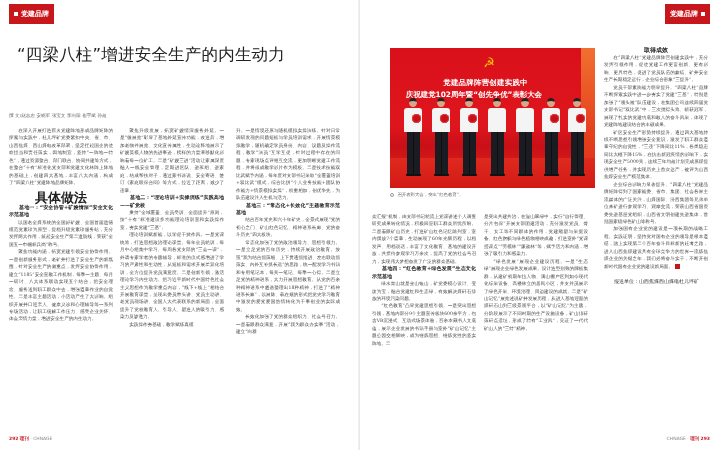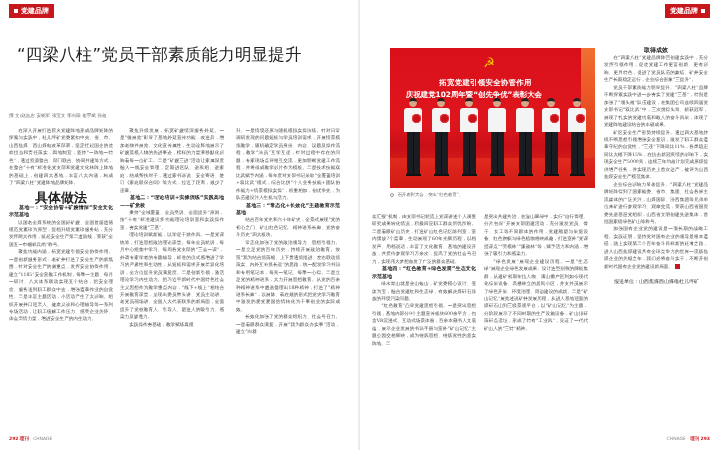--- a/index.html
+++ b/index.html
@@ -6,21 +6,21 @@
   html, body { width: 720px; height: 450px; overflow: hidden; background: #ffffff; }
   body { font-family: "DejaVu Serif", "Liberation Serif", serif; color: #333; position: relative; }
 
   .spread { position: absolute; left: 0; top: 0; width: 720px; height: 450px; }
   .page { position: absolute; top: 0; height: 450px; background: #fff; }
   .page-left { left: 0; width: 360px; }
   .page-right { left: 360px; width: 360px; }
   .gutter { position: absolute; left: 358px; top: 0; width: 4px; height: 450px;
             background: linear-gradient(to right, #f2f2f2, #e6e6e6, #f2f2f2); }
 
-  .section-tag { position: absolute; top: 4px; height: 14px; background: #c8161d; color: #fff;
+  .section-tag { position: absolute; top: 4px; height: 20px; background: #c8161d; color: #fff;
                  font-family: "DejaVu Sans", sans-serif; font-size: 7px; font-weight: bold;
                  line-height: 12px; padding: 0 5px; display: flex; align-items: center; gap: 3px; }
   .section-tag.left { left: 9px; }
   .section-tag.right { right: 10px; }
   .tag-square { width: 4px; height: 4px; background: #fff; display: inline-block; }
 
   .title { position: absolute; left: 17px; top: 44px; font-family: "DejaVu Sans", sans-serif;
            font-size: 16.5px; color: #222; letter-spacing: 0.2px; white-space: nowrap; }
 
   .byline { position: absolute; left: 9px; top: 113px; font-size: 4.6px; color: #666; white-space: nowrap;
@@ -84,21 +84,21 @@
 <body>
 
 <div class="spread">
 
   <div class="page page-left">
     <div class="section-tag left">
       <span class="tag-square"></span>
       <span>党建品牌</span>
     </div>
 
-    <div class="title">“四梁八柱”党员干部素质能力明显提升</div>
+    <div class="title">“四梁八柱”增进安全生产的内生动力</div>
     <div class="byline">撰 文/赵志忠 安晓军 张宝文 李向阳 崔宇斌 孙超</div>
 
     <div class="col col-l1">
       <p>在深入开展打造薪火党建阵地形成品牌矩阵的探索与实践中，杜儿坪矿党委紧扣中央、省、市、山西焦煤、西山煤电改革部署，坚定扛起国企的使命担当和责任落实，因地制宜，坚持“一阵地一特色”，通过资源整合、部门联合、协同共建等方式，在整合“十有”标准化党支部和党建文化林阵上阵地的基础上，创建四大基地，丰富八大内涵，构成了“四梁八柱”党建阵地品牌矩阵。</p>
       <div class="h-center">具体做法</div>
       <div class="sub-h">基地一：“安全协管+矿嫂情深”安全文化示范基地</div>
       <p>以国名全煤系统的全国好矿嫂、全国首届道德模范党素珍为原型，提档升级党素珍服务站，充分发挥两大作用，筑起安全生产第二道防线，荣获“全国五一巾帼标兵岗”称号。</p>
       <p>聚焦功能内涵，拓宽党建引领安全协管作用。一是创新服务形式，老矿井打造了安全生产的新氛围，针对安全生产的侧重点，发挥安全协管作用，建立“1185”安全宣教工作机制，每季一主题、每月一研讨、八大体系联动实现五个结合，把安全理念、服务送到职工群众中去，增强遵章作业的自觉性。二是丰富主题活动，小活动产生了大影响。组织开展井口迎亲人、健康义诊和心理辅导等一系列专场活动，让职工缓解工作压力、感受企业关怀、体会亲情力量，增进安全生产的内生动力。</p>
     </div>
 
@@ -131,21 +131,21 @@
   <div class="page page-right">
     <div class="section-tag right">
       <span>党建品牌</span>
       <span class="tag-square"></span>
     </div>
   </div>
 
   <div class="photo">
     <div class="side-panel"></div>
     <div class="emblem">☭</div>
-    <div class="banner-1">拓宽党建引领安全协管作用</div>
+    <div class="banner-1">党建品牌阵营创建实践中</div>
     <div class="banner-2">庆祝建党102周年暨“创先争优”表彰大会</div>
     <div class="stage-floor"></div>
 
     <div class="person" style="left:14px">
         <div class="head"></div>
         <div class="shirt">
           <span class="flower"></span>
         </div>
         <div class="pants"></div>
         <div class="shoes"></div>

